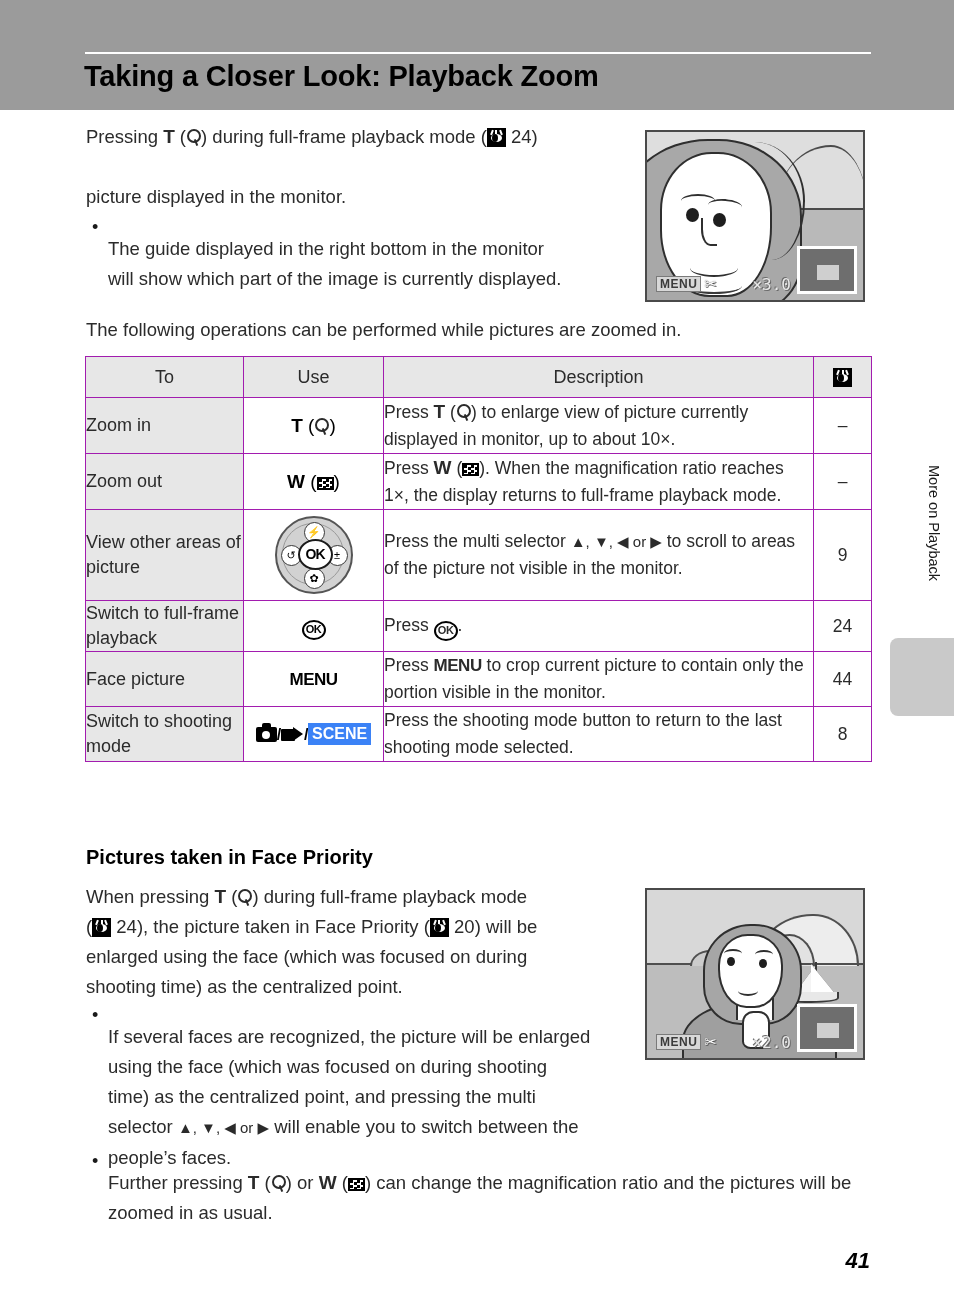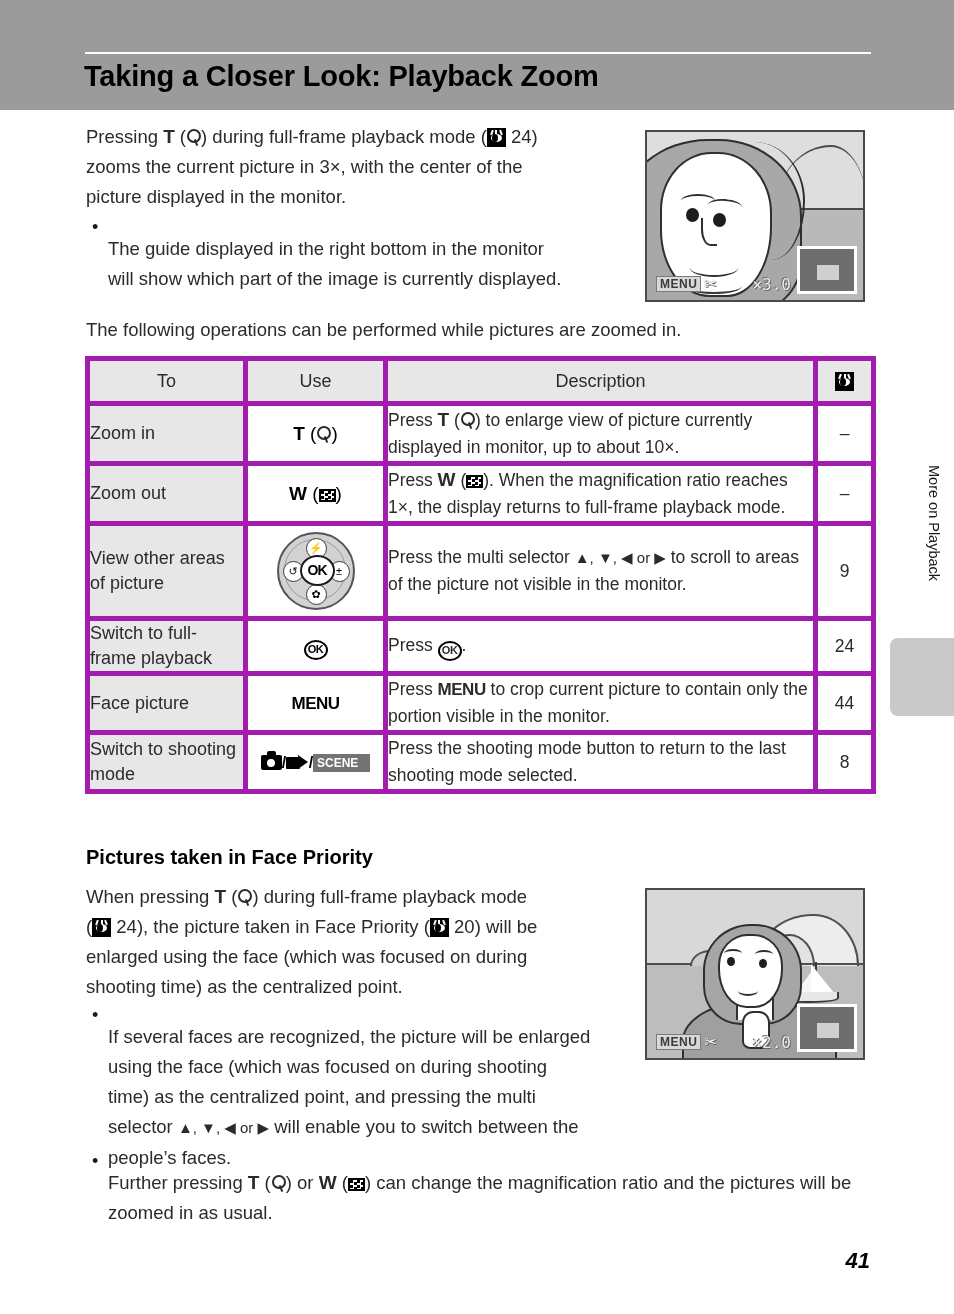--- a/index.html
+++ b/index.html
@@ -174,21 +174,21 @@
 
   
   .op-table {
     position: absolute;
     left: 85px; top: 356px;
     width: 786px;
     border-collapse: collapse;
     table-layout: fixed;
   }
   .op-table td, .op-table th {
-    border: 5px solid #a21caf;
+    border: 1px solid #a21caf;
     padding: 0;
     vertical-align: middle;
   }
   .op-table thead th {
     background: #e7e7e7;
     font-weight: normal;
     font-size: 18px;
     height: 40px;
     color: #2b2b2b;
   }
@@ -318,25 +318,25 @@
     content: "";
     position: absolute;
     left: 12px; top: 0px;
     width: 0; height: 0;
     border-left: 10px solid #000;
     border-top: 7px solid transparent;
     border-bottom: 7px solid transparent;
   }
   .scene-box {
     display: inline-block;
-    background: #737373;
+    background: #3b82f6;
     color: #fff;
-    font-size: 12px;
+    font-size: 16px;
     font-weight: bold;
-    padding: 2px 12px 2px 4px;
+    padding: 2px 4px 2px 4px;
     letter-spacing: 0px;
     vertical-align: 1px;
   }
 
   
   .sub-head {
     position: absolute;
     font-size: 20px;
     font-weight: bold;
     color: #000;
@@ -658,21 +658,21 @@
 </head>
 <body>
 
 <div class="header-band">
   <div class="header-rule"></div>
   <div class="header-title">Taking a Closer Look: Playback Zoom</div>
 </div>
 
 <div class="para" style="left:86px; top:122px; width:545px;">
   <span>Pressing </span><span class="bold-t">T</span> (<span class="mag"></span><span>) during full-frame playback mode (</span><span class="eye-icon"><span class="lash l1"></span><span class="lash l2"></span><span class="lash l3"></span><span class="pupil"></span></span> <span>24</span><span>)</span><br>
-  <span>zooms the current picture in 3×, with the center of the</span><br>
+  <br>
   <span>picture displayed in the monitor.</span>
 </div>
 
 <div class="bullet-row" style="left:86px; top:212px; width:480px;">
   <div class="bullet-dot">•</div>
   <div class="bullet-text">The guide displayed in the right bottom in the monitor will show which part of the image is currently displayed.</div>
 </div>
 
 <div class="para" style="left:86px; top:315px; width:790px;">The following operations can be performed while pictures are zoomed in.</div>
 

